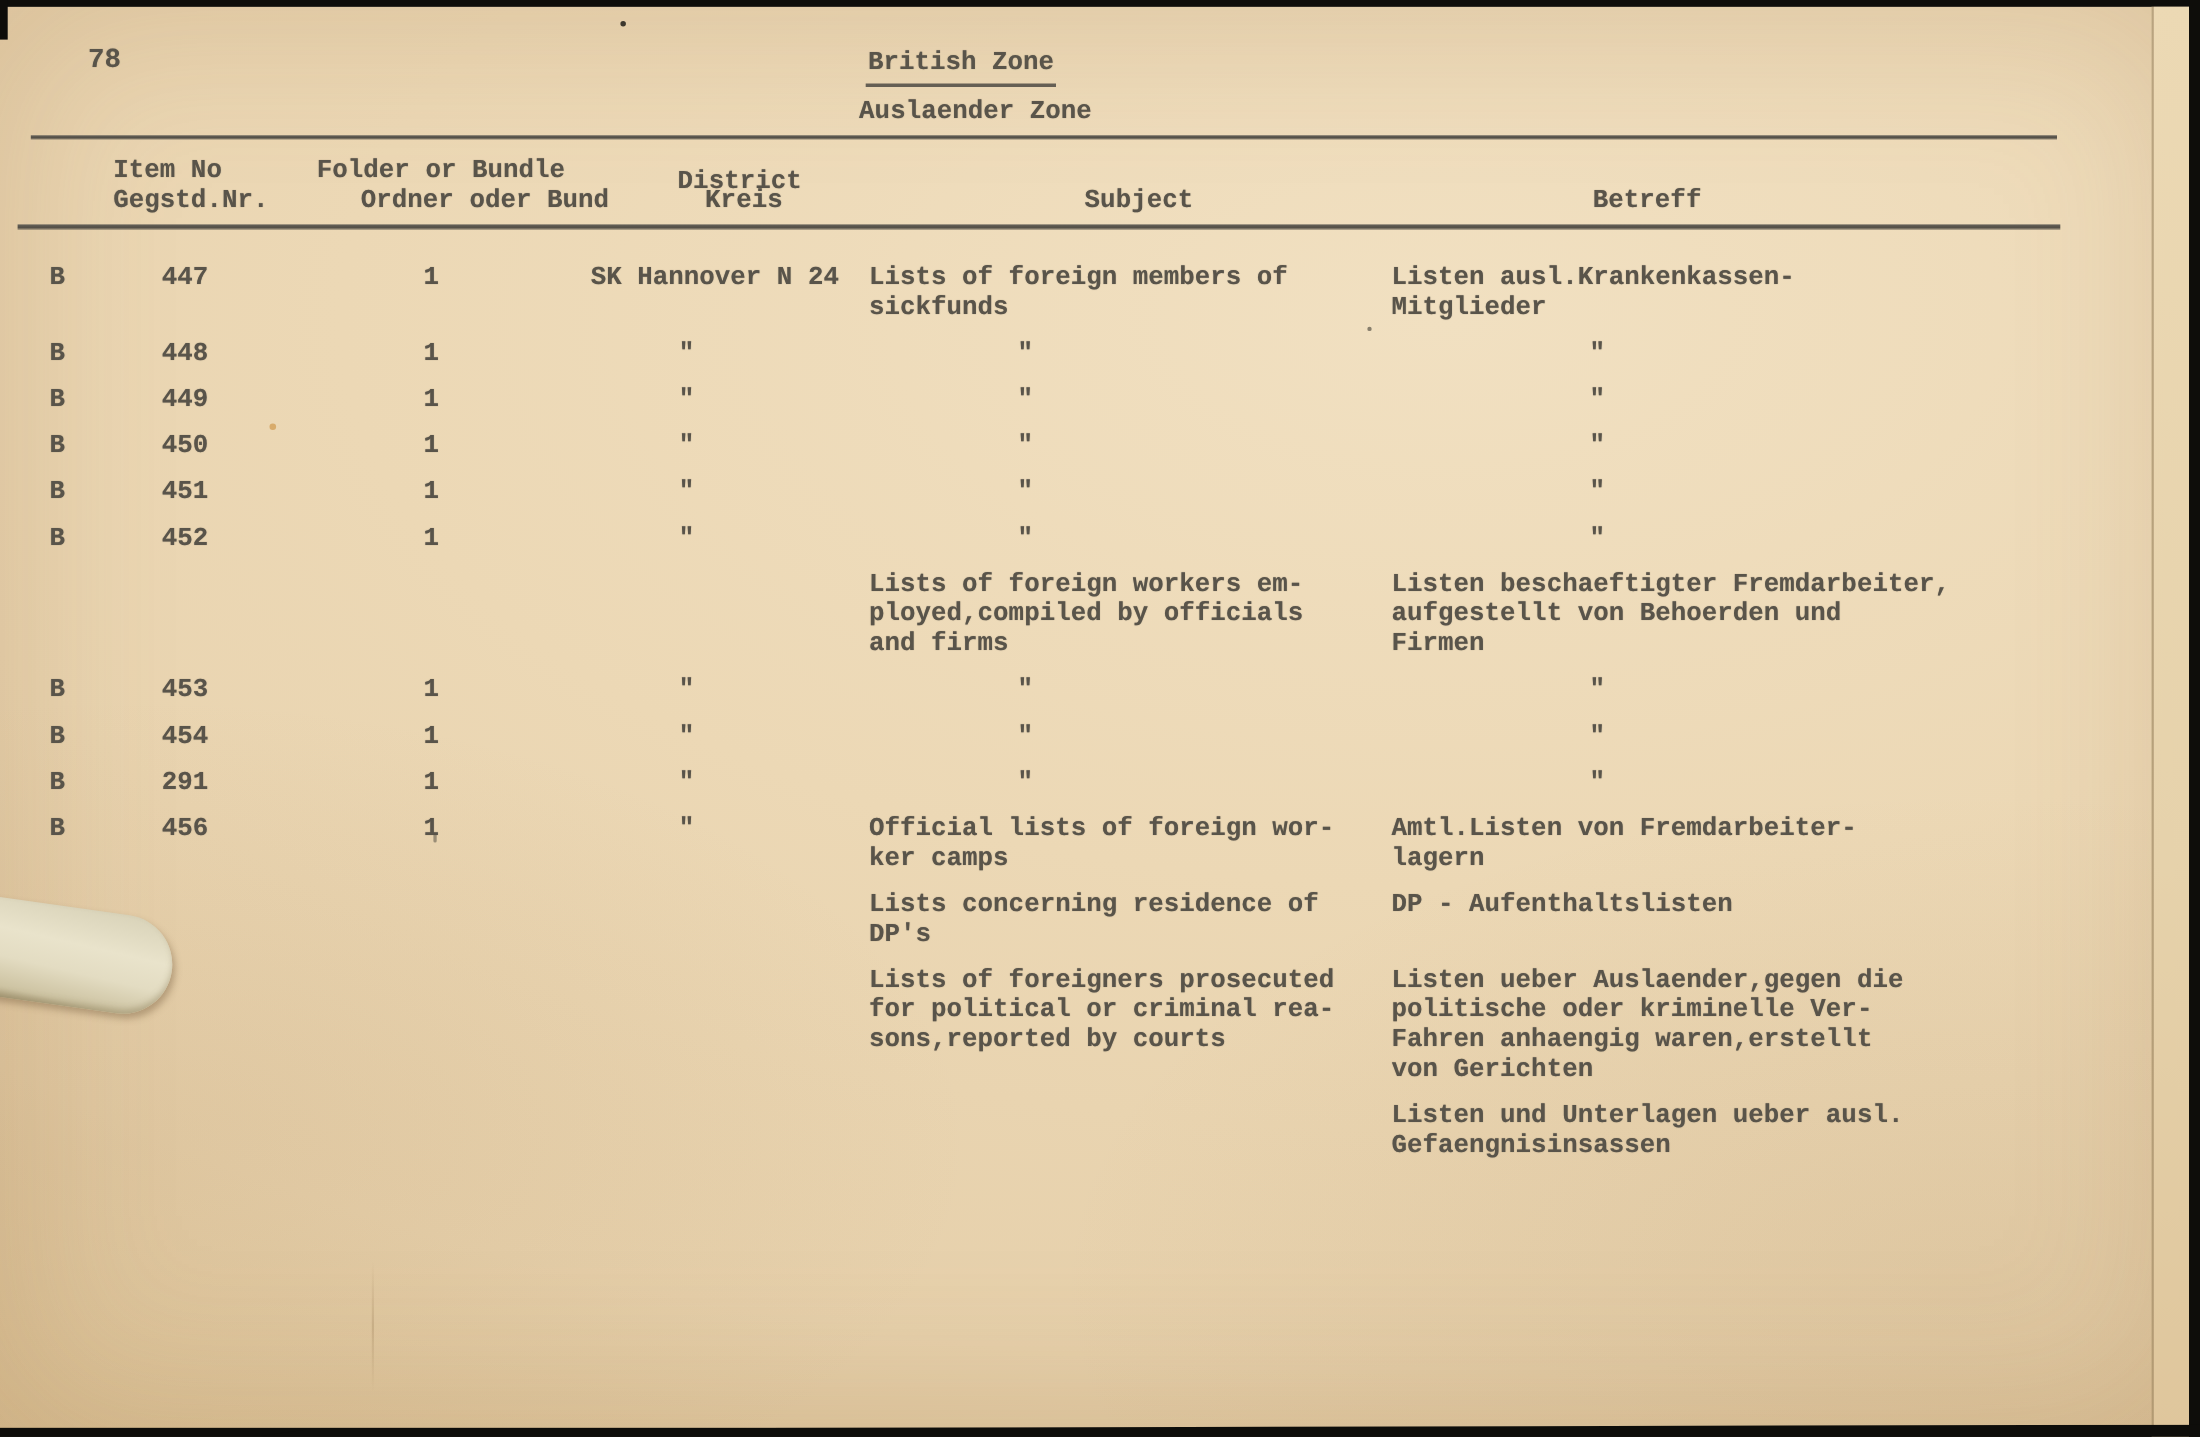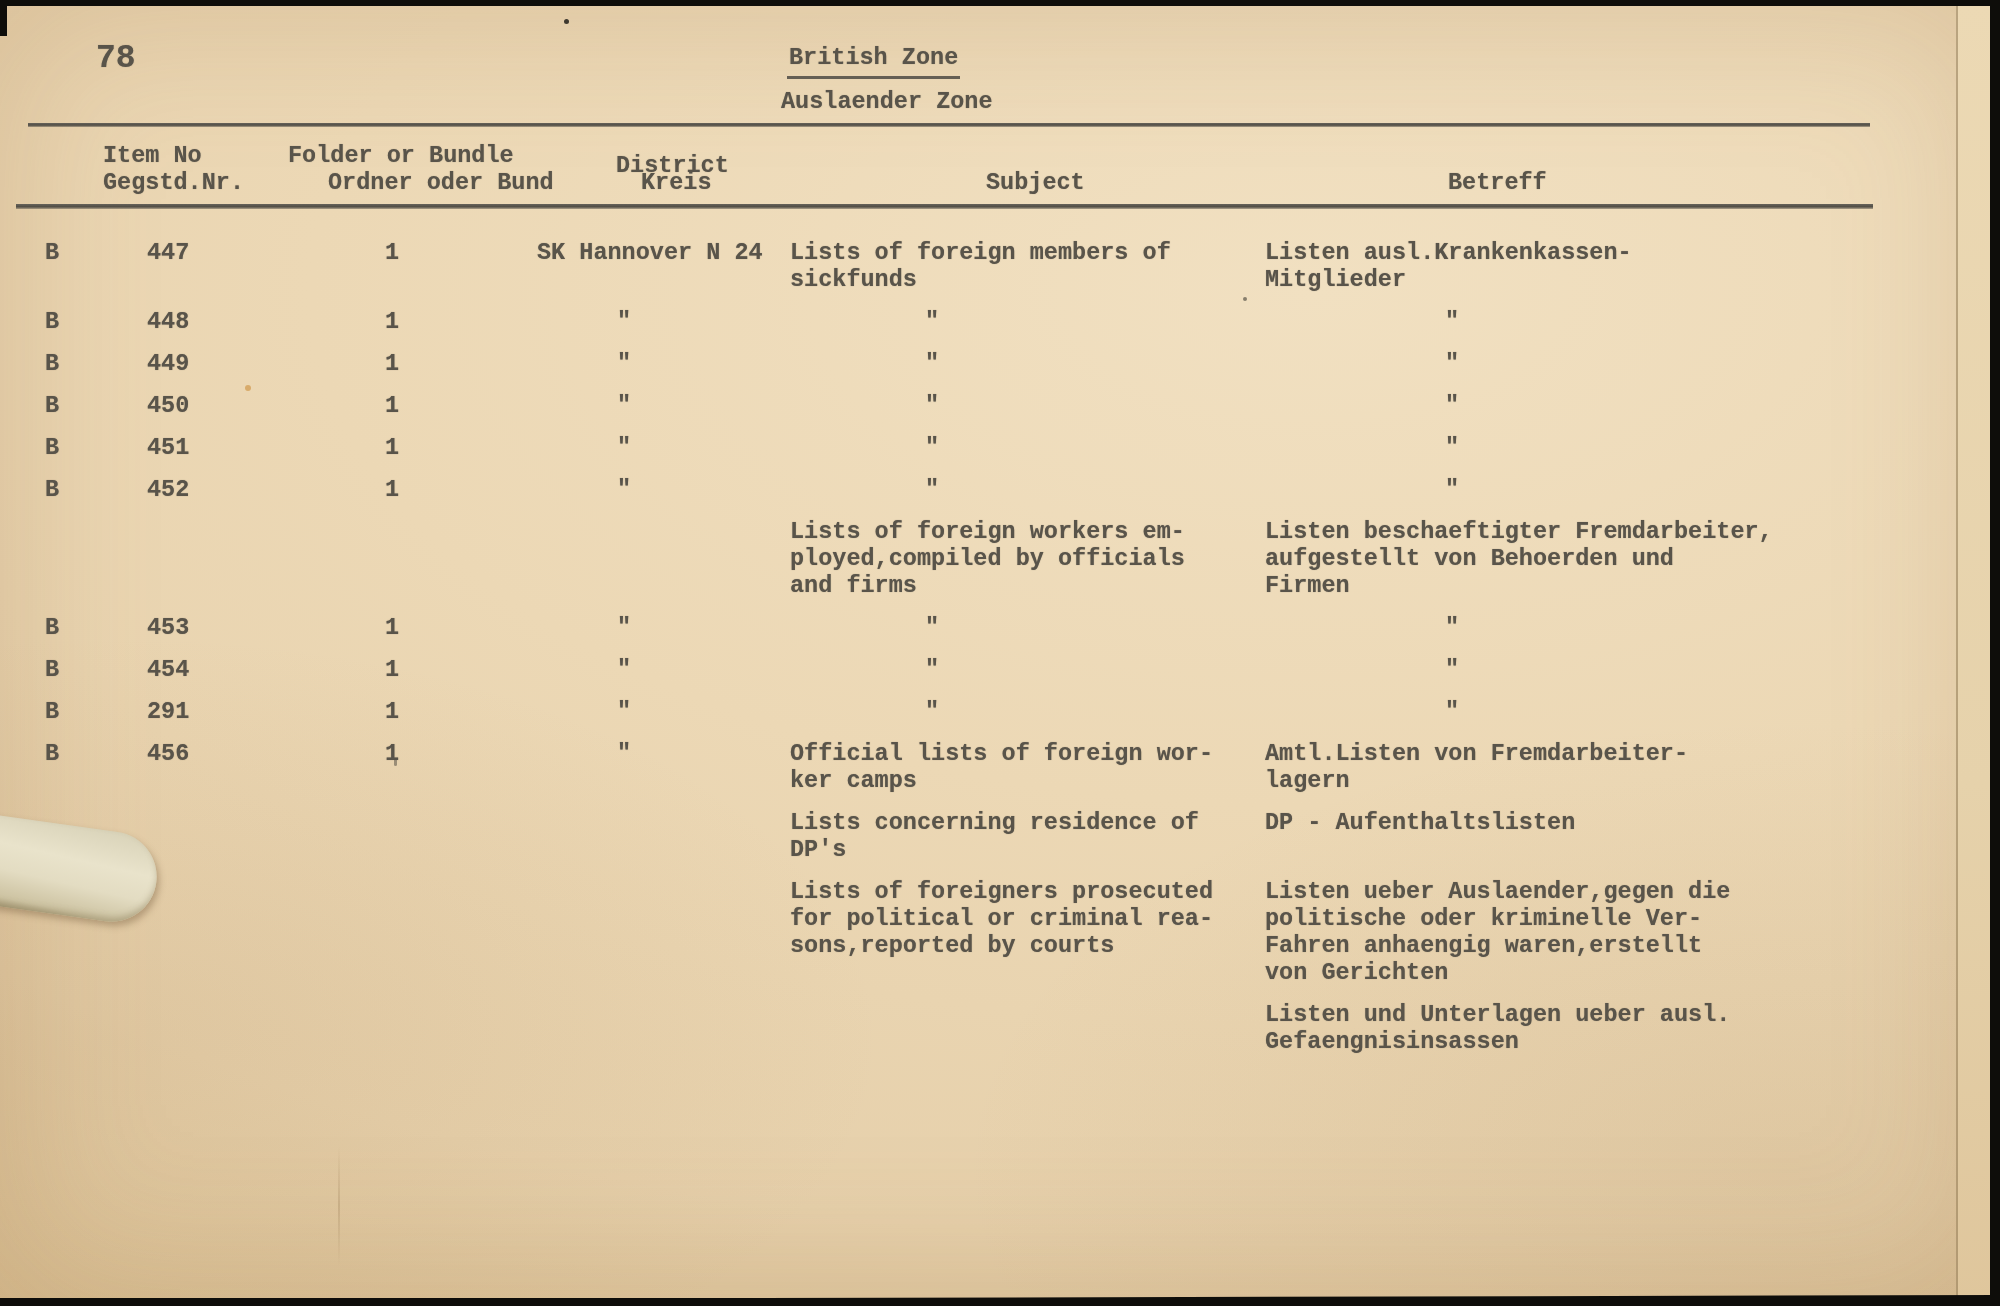--- a/index.html
+++ b/index.html
@@ -13,21 +13,21 @@
     position:absolute;left:0;top:6px;width:1992px;height:1292px;
     background:
       radial-gradient(55% 45% at 6% 80%, rgba(165,125,75,0.12), rgba(0,0,0,0) 70%),
       radial-gradient(60% 50% at 90% 90%, rgba(150,110,60,0.10), rgba(0,0,0,0) 70%),
       radial-gradient(120% 95% at 66% 22%, #f1e0c1 0%, #ecd8b5 42%, #e6d0ab 78%, #dcc398 100%);
     box-shadow: inset 0 0 140px 25px rgba(150,105,55,0.18);
   }
   .ink{color:#59544a;font-weight:bold;text-shadow:0 0 1px rgba(91,86,75,0.55);}
   .line{line-height:27px;white-space:pre;}
   
-  #page-number{position:absolute;left:96px;top:34px;font-size:33px;}
+  #page-number{position:absolute;left:80px;top:34px;font-size:25px;}
   #title-en{position:absolute;left:787px;top:38px;font-size:23.5px;
     border-bottom:3px solid rgba(86,82,73,0.9);padding:0 2px 5px 2px;}
   #title-de{position:absolute;left:781px;top:82px;font-size:23.5px;}
   
   .rule{position:absolute;border:0;
     background:linear-gradient(180deg,#67635a 0%,#524e46 55%,rgba(100,95,84,0.45) 100%);}
   #rule-top{left:28px;top:117px;width:1842px;height:4px;}
   #rule-bottom{left:16px;top:198px;width:1857px;height:5px;}
   
   .hdr{position:absolute;font-size:23.5px;line-height:27px;white-space:pre;}

